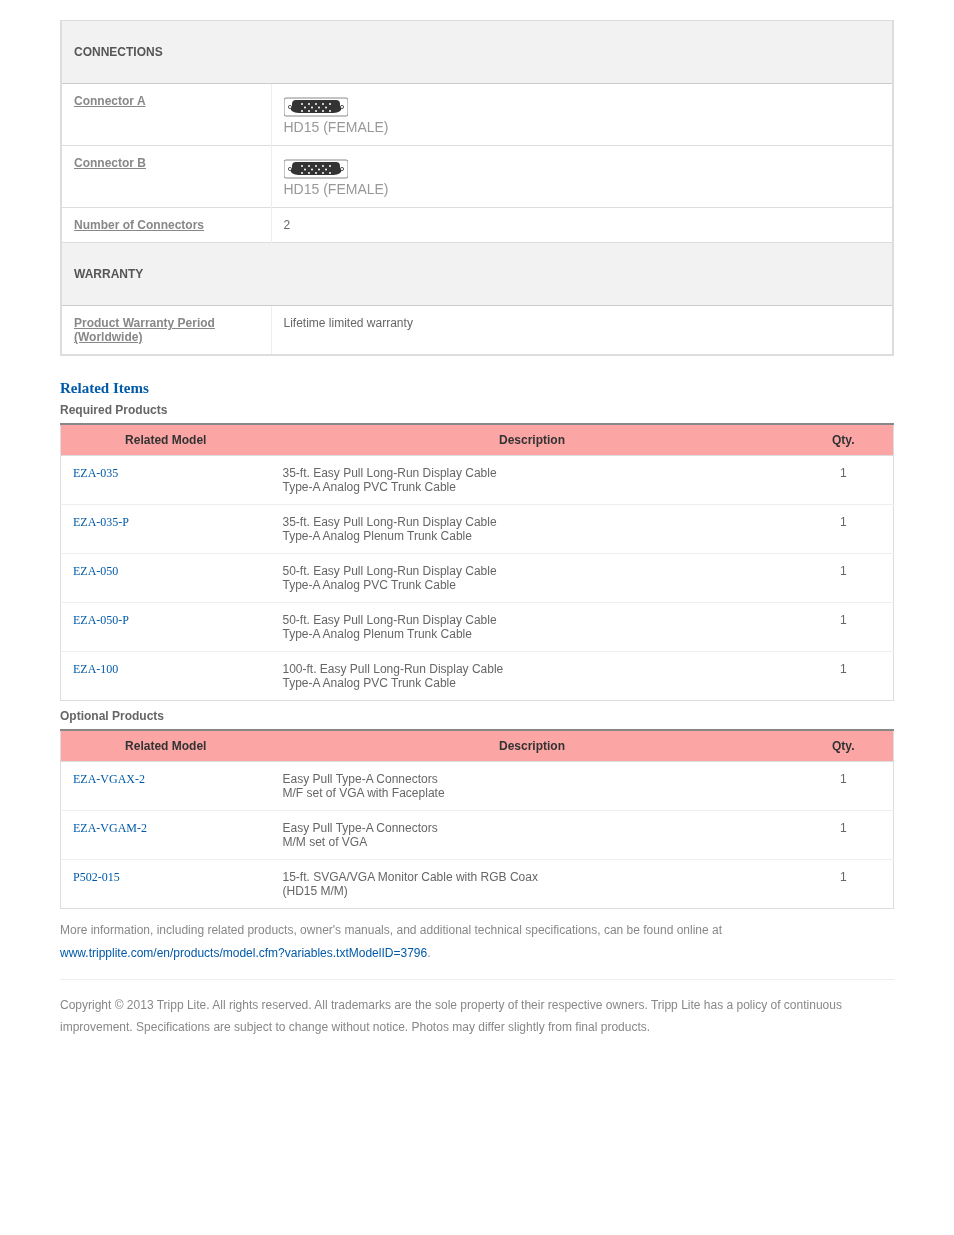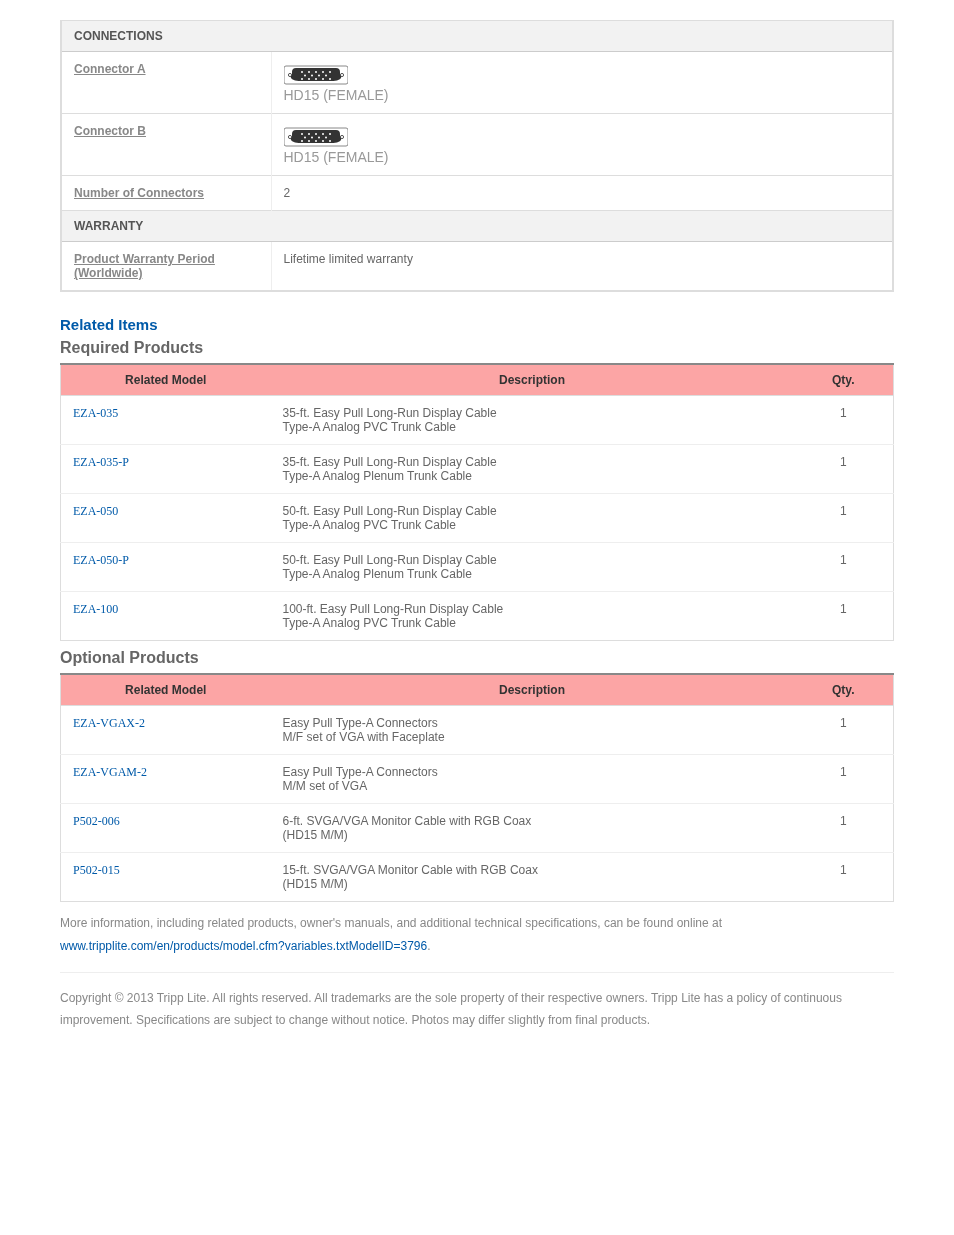--- a/index.html
+++ b/index.html
@@ -17,21 +17,21 @@
     border-right: 2px solid #ddd;
     border-bottom: 2px solid #ddd;
     width: 100%;
     border-collapse: collapse;
     margin-bottom: 24px;
   }
   .specs-table .section-header td {
     background: #f2f2f2;
     font-weight: bold;
     color: #555;
-    padding: 8px 12px;
+    padding: 24px 12px;
     border-bottom: 1px solid #ccc;
   }
   .specs-table .row td {
     padding: 10px 12px;
     vertical-align: top;
   }
   .specs-table .row td:first-child {
     font-weight: bold;
     color: #888;
     width: 210px;
@@ -47,25 +47,26 @@
     display: block;
     font-size: 14px;
     color: #999;
     margin-top: -4px;
   }
   .section-title {
     color: #005aa9;
     font-size: 15px;
     font-weight: bold;
     margin: 18px 0 6px 0;
+    font-family: Liberation Serif, serif;
   }
   .sub-title {
     color: #666;
     font-weight: bold;
-    font-size: 16px;
+    font-size: 12px;
     margin: 6px 0;
   }
   .rel-table {
     width: 100%;
     border-collapse: collapse;
     border: 1px solid #ddd;
     margin-bottom: 8px;
   }
   .rel-table thead td {
     border-top: 2px solid #888;
@@ -246,28 +247,20 @@
       </tr>
       <tr>
         <td><a class="link">EZA-VGAM-2</a></td>
         <td>
           <div>Easy Pull Type-A Connectors</div>
           <div>M/M set of VGA</div>
         </td>
         <td>1</td>
       </tr>
       <tr>
-        <td><a class="link">P502-006</a></td>
-        <td>
-          <div>6-ft. SVGA/VGA Monitor Cable with RGB Coax</div>
-          <div>(HD15 M/M)</div>
-        </td>
-        <td>1</td>
-      </tr>
-      <tr>
         <td><a class="link">P502-015</a></td>
         <td>
           <div>15-ft. SVGA/VGA Monitor Cable with RGB Coax</div>
           <div>(HD15 M/M)</div>
         </td>
         <td>1</td>
       </tr>
     </tbody>
 </table>
 

